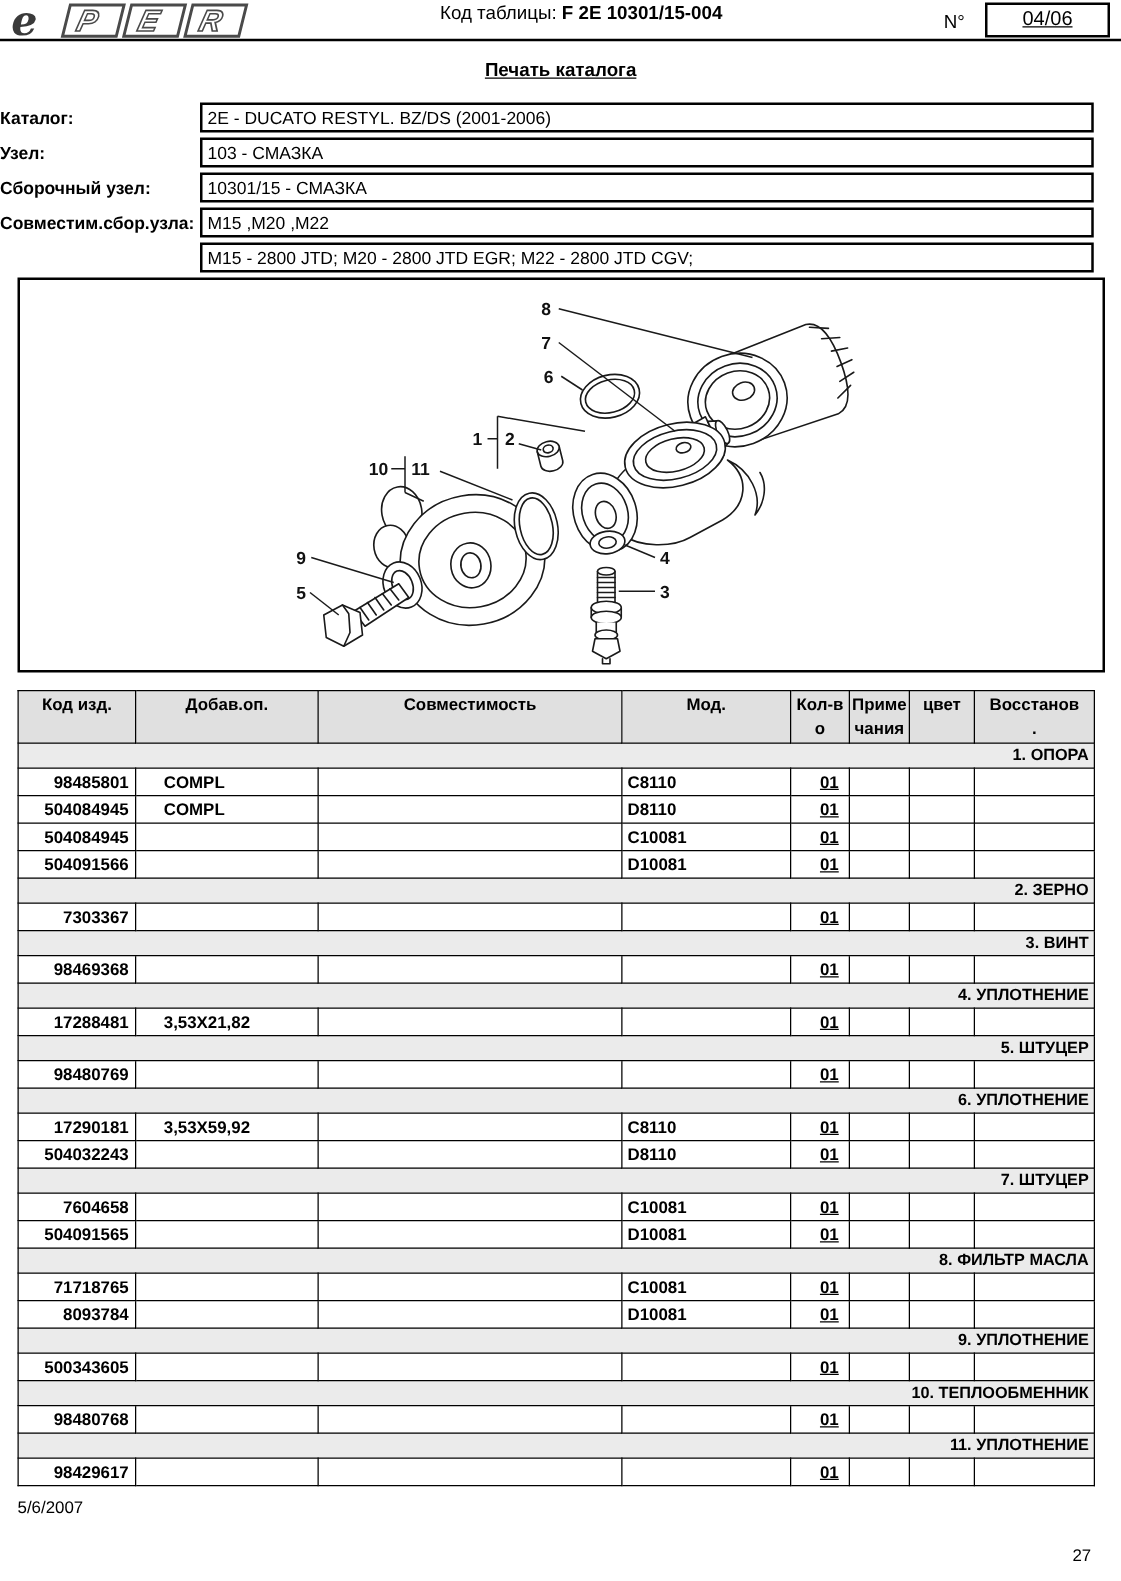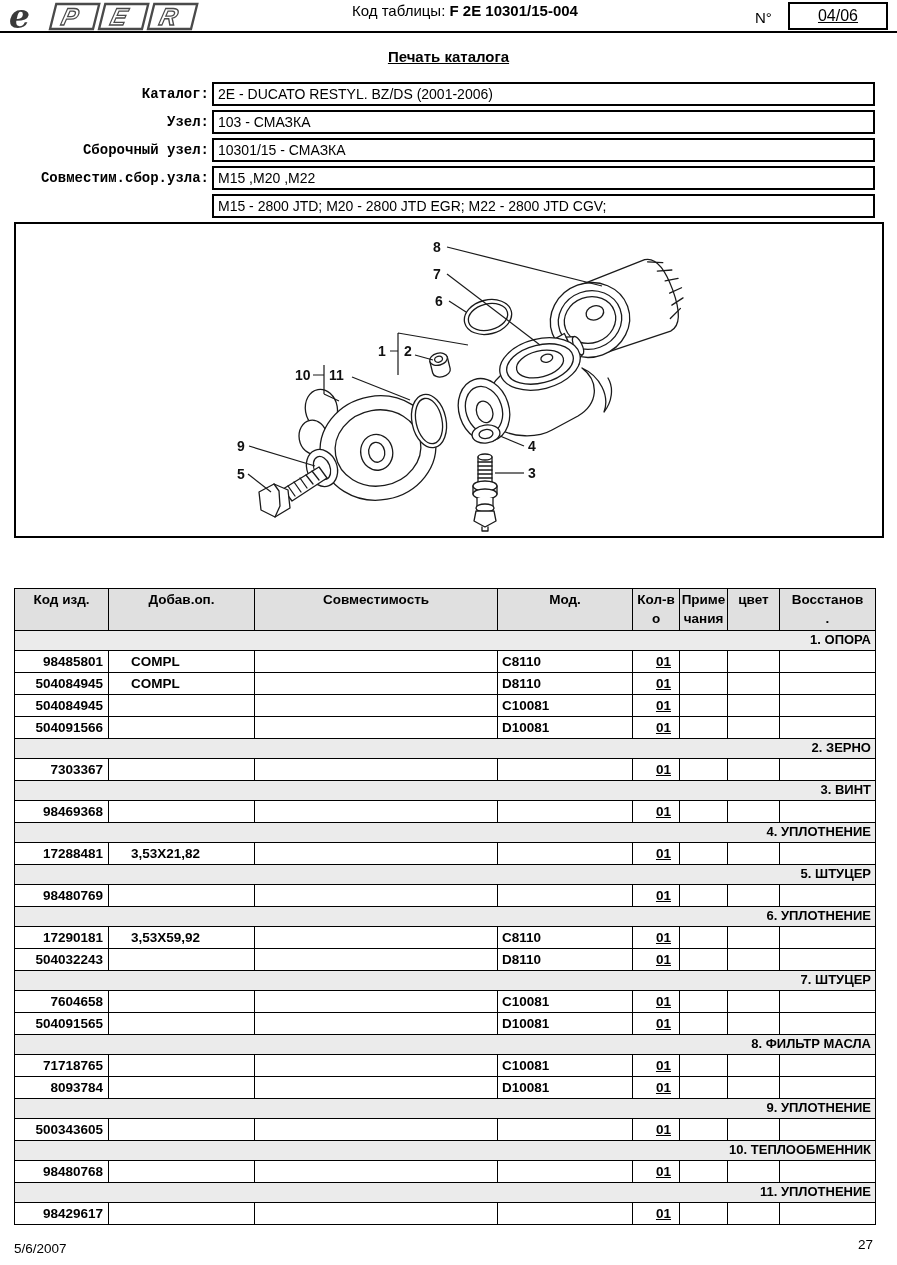--- a/index.html
+++ b/index.html
@@ -17,40 +17,40 @@
   .hdr-numbox {
     position:absolute; left:788px; top:2px; width:100px; height:28px;
     border:2px solid #000; text-align:center; line-height:24px; font-size:16px;text-decoration:underline;
   }
   
   .title { position:absolute; top:48px; left:0; width:897px; text-align:center; font-size:15px; font-weight:bold;text-decoration:underline; }
   
   .form { position:absolute; top:82px; left:0; width:875px; }
   .frow { display:flex; margin-bottom:4px; }
   .flabel {
-    flex:none; width:212px; text-align:right; font-weight:bold; font-size:14px;
-    line-height:24px; padding-right:3px; white-space:nowrap;font-family:Liberation Mono, monospace;
+    flex:none; width:160px; font-weight:bold; font-size:14px;
+    line-height:24px; padding-right:3px; white-space:nowrap;
   }
   .fvalue {
     flex:1; border:2px solid #000; height:24px; line-height:20px;
     font-size:14px; padding-left:4px; overflow:hidden; white-space:nowrap;
   }
   
   .diagram {
     position:absolute; top:222px; left:14px; width:870px; height:316px;
     border:2px solid #000; background:#fff;
   }
   .dpart { stroke:#1a1a1a; stroke-width:1.3; fill:#fff; stroke-linecap:round; stroke-linejoin:round; }
   .dopen { stroke:#1a1a1a; stroke-width:1.3; fill:none; stroke-linecap:round; stroke-linejoin:round; }
   .cln   { stroke:#1a1a1a; stroke-width:1.2; fill:none; }
   .callout { font:bold 14px "Liberation Sans", sans-serif; fill:#111; }
   
   .ptable {
     position:absolute; top:552px; left:14px; width:861px;
-    border-collapse:collapse; table-layout:fixed;margin-top:36px;
+    border-collapse:collapse; table-layout:fixed;
   }
   .ptable th, .ptable td { border:1.5px solid #000; }
   .ptable th {
     background:#e0e0e0; font-size:13.5px; font-weight:bold; text-align:center;
     vertical-align:top; padding:2px 1px 1px; line-height:1.4; height:40px;
     white-space:pre-line; overflow:hidden;
   }
   .sec td {
     background:#ebebeb; font-weight:bold; font-size:13px;
     height:20px; padding:0 4px; text-align:right; line-height:1.2;
@@ -58,21 +58,21 @@
   .drow td {
     font-weight:bold; font-size:13.5px; height:22px; padding:0 3px;
     overflow:hidden; white-space:nowrap;
   }
   .drow td.c0 { text-align:right; padding-right:5px; }
   .drow td.c1 { text-align:left;  padding-left:22px; }
   .drow td.c2 { text-align:left; }
   .drow td.c3 { text-align:left;  padding-left:4px; }
   .drow td.c4 { text-align:right; padding-right:8px;text-decoration:underline; }
   
-  .footer-date { position:absolute; left:14px;  top:1198px; font-size:13.5px;margin-top:43px; }
+  .footer-date { position:absolute; left:14px;  top:1198px; font-size:13.5px; }
   .footer-page { position:absolute; right:24px; top:1237px; font-size:13.5px; }
 </style>
 </head>
 <body>
 
 <div class="page">
 
   <div class="hdr">
     <svg class="logo" width="195" height="31" viewBox="0 0 195 31">
       <text x="1" y="27" font-family="DejaVu Serif, serif" font-style="italic" font-weight="bold" font-size="33" fill="#3a3a3a">e</text>

